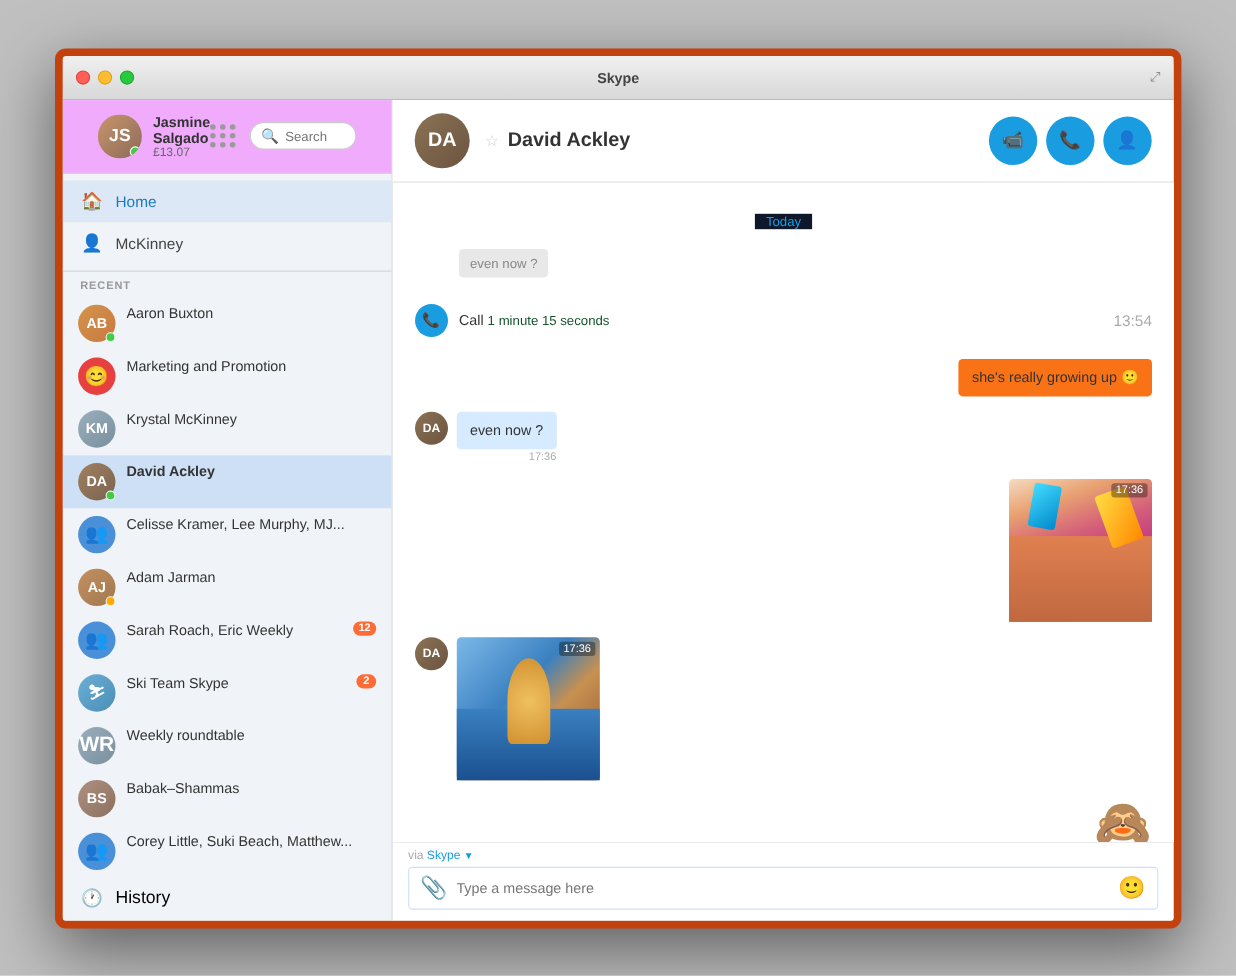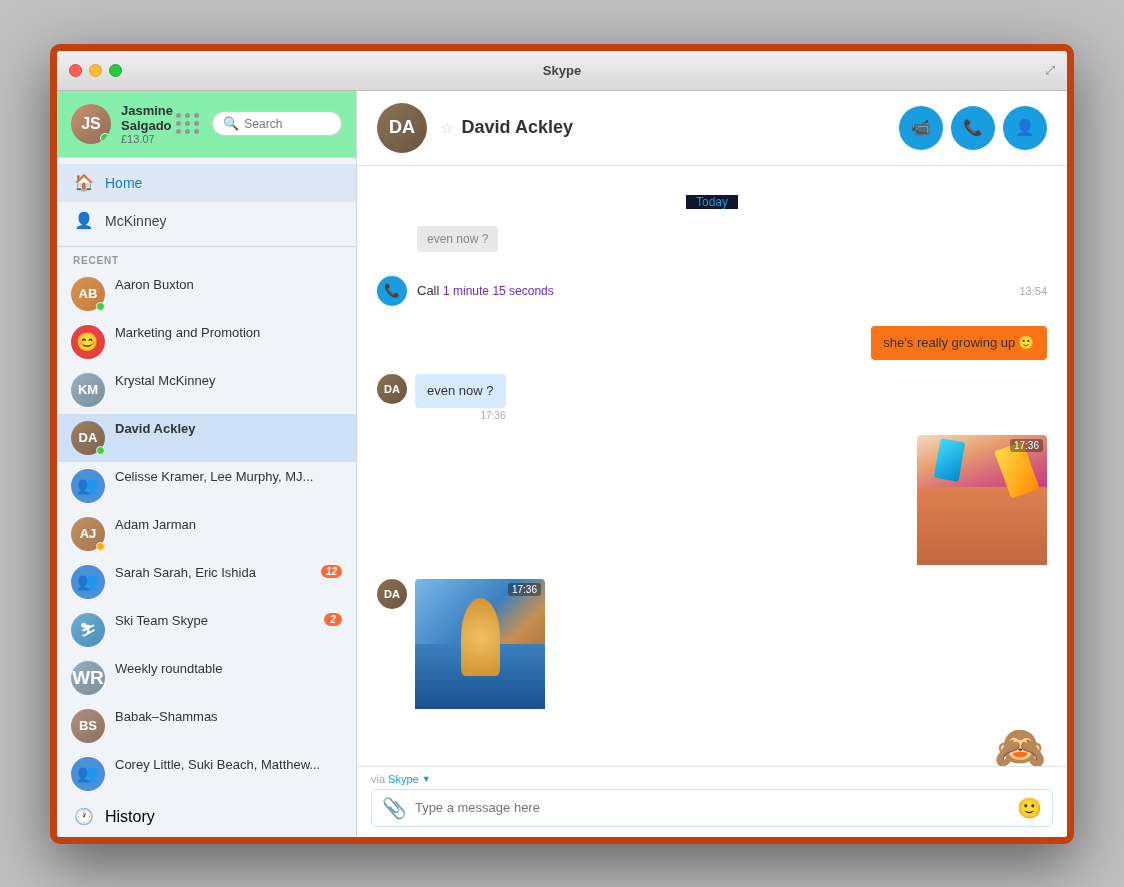--- a/index.html
+++ b/index.html
@@ -68,22 +68,22 @@
       width: 300px;
       background: #f0f3f7;
       display: flex;
       flex-direction: column;
       border-right: 1px solid #d0d5db;
       flex-shrink: 0;
     }
     .user-profile {
       display: flex;
       align-items: center;
-      padding: 12px 14px;
-      background: #86efac;
+      padding: 12px 32px;
+      background: #f0abfc;
       border-bottom: 1px solid #d0d5db;
       justify-content: center;
     }
     .user-avatar {
       width: 40px;
       height: 40px;
       border-radius: 50%;
       background: #8b6a5a;
       overflow: hidden;
       position: relative;
@@ -208,21 +208,20 @@
     .recent-item.active .recent-name { font-weight: 700; }
     .badge {
       background: #ff6b35;
       color: white;
       border-radius: 10px;
       font-size: 10px;
       font-weight: bold;
       padding: 1px 5px;
       min-width: 18px;
       text-align: center;
-      font-style: italic;
     }
     .history-item {
       display: flex;
       align-items: center;
       padding: 8px 16px;
       cursor: pointer;
     }
     
     .main-chat {
       flex: 1;
@@ -371,26 +370,26 @@
       justify-content: center;
       color: white;
       font-size: 13px;
     }
     .call-info {
       margin-left: 10px;
       font-size: 13px;
       color: #333;
     }
     .call-duration {
-      color: #6d28d9;
+      color: #14532d;
       font-size: 12px;
     }
     .call-time {
       margin-left: auto;
-      font-size: 11px;
+      font-size: 14px;
       color: #aaa;
     }
     .sent-image-row {
       display: flex;
       justify-content: flex-end;
       margin-bottom: 14px;
       position: relative;
     }
     
     .chat-input-area {
@@ -588,21 +587,21 @@
             AJ
             <div class="status-dot status-away"></div>
           </div>
           <span class="recent-name">Adam Jarman</span>
         </div>
 
         <div class="recent-item">
           <div class="recent-avatar" style="background: #4a90d9; font-size:17px;">
             👥
           </div>
-          <span class="recent-name">Sarah Sarah, Eric Ishida</span>
+          <span class="recent-name">Sarah Roach, Eric Weekly</span>
           <span class="badge">12</span>
         </div>
 
         <div class="recent-item">
           <div class="recent-avatar" style="background: linear-gradient(135deg,#6baed6,#4a8fb5); font-size:13px;">
             ⛷
           </div>
           <span class="recent-name">Ski Team Skype</span>
           <span class="badge">2</span>
         </div>

